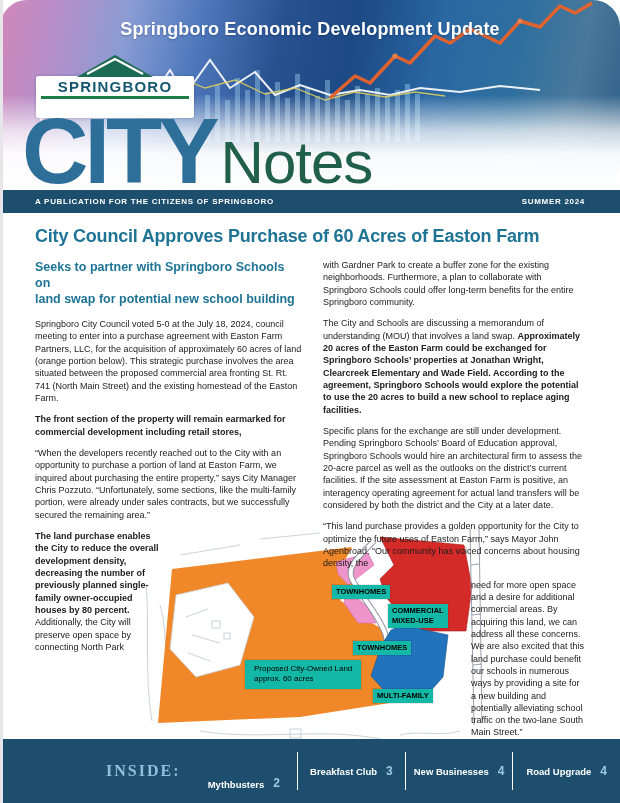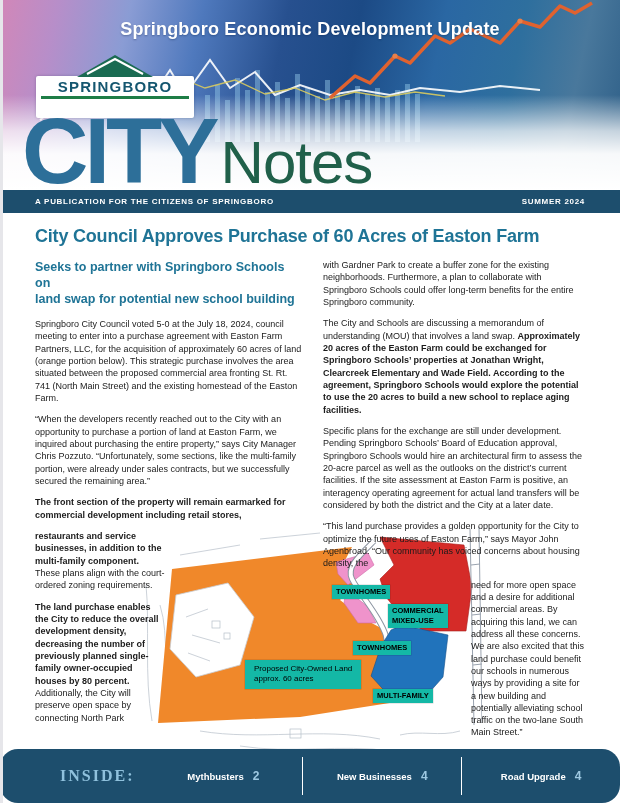--- a/index.html
+++ b/index.html
@@ -3,21 +3,21 @@
 <meta charset="utf-8">
 <style>
   html,body{margin:0;padding:0;background:#fff;}
   .page{position:relative;width:620px;height:803px;background:#fff;overflow:hidden;
         font-family:"Liberation Sans",sans-serif;}
   .edge{position:absolute;left:0;top:0;bottom:0;width:3px;background:#e6e6ea;z-index:60;}
 
   
   .header{position:relative;height:190px;
     background:linear-gradient(102deg,#d287b8 0%,#b78ec9 9%,#8a9cd4 20%,#4f79bd 31%,
-               #27508f 44%,#1c4a85 55%,#2a67a3 68%,#2e6f9e 80%,#49789c 90%,#2c5d86 100%);}
+               #27508f 44%,#1c4a85 55%,#2a67a3 68%,#2e6f9e 80%,#49789c 90%,#2c5d86 100%);border-radius:27px;}
   .hchart{position:absolute;inset:0;z-index:1;}
   .hfade{position:absolute;inset:0;z-index:2;
     background:linear-gradient(to bottom,rgba(255,255,255,0) 50%,rgba(255,255,255,.72) 69%,
                rgba(255,255,255,.96) 81%,#ffffff 100%);}
   .kicker{position:absolute;top:19px;left:0;right:0;text-align:center;z-index:3;
     color:#fff;font-size:18px;font-weight:bold;letter-spacing:.2px;
     text-shadow:0 1px 2px rgba(0,30,70,.35);}
   .logo{position:absolute;left:36px;top:55px;width:158px;z-index:3;text-align:center;}
   .logo-roof{line-height:0;margin-bottom:-1px;}
   .logo-box{background:#fff;border-radius:2px;padding:2px 5px 19px;box-shadow:0 0 3px rgba(0,20,50,.25);}
@@ -50,27 +50,27 @@
   .map-label{position:absolute;background:#14b8a6;color:#000;font-weight:bold;font-size:7.5px;
     line-height:1.3;padding:2px 4px;text-align:left;white-space:pre-line;
     box-shadow:0 0 0 .5px rgba(0,0,0,.18);margin-top:48px;}
   .lbl-townhomes-top{left:192px;top:12px;}
   .lbl-commercial{left:248px;top:31px;}
   .lbl-townhomes-mid{left:213px;top:68px;}
   .lbl-multifamily{left:233px;top:116px;}
   .lbl-proposed{left:105px;top:87px;font-weight:normal;font-size:8px;padding:4px 9px;}
 
   
-  .insidebar{position:absolute;left:0;right:0;bottom:0;height:54px;background:#1d4e6d;
-    display:flex;align-items:center;color:#fff;padding-left:60px;z-index:5;border-radius:18px;}
+  .insidebar{position:absolute;left:0;right:0;bottom:0;height:64px;background:#1d4e6d;
+    display:flex;align-items:center;color:#fff;padding-left:106px;z-index:5;}
   .inside-label{font-family:"Liberation Serif",serif;font-weight:bold;font-size:16px;
     color:#8fc1dd;letter-spacing:2px;margin-right:10px;}
   .inside-item{flex:1;display:flex;align-items:center;justify-content:center;gap:9px;
     height:38px;border-left:1px solid #fff;}
-  .inside-item:first-of-type{border-left:none;}
+  .inside-item:first-of-type{border-left:none;align-items:flex-end;}
   .item-title{font-size:9.5px;font-weight:bold;}
   .item-page{font-size:12px;font-weight:bold;color:#9ec9e2;}
 </style>
 </head>
 <body>
 
 <div class="page">
   <div class="edge"></div>
 
   <div class="header">
@@ -134,24 +134,23 @@
   </div>
 
   <div class="article">
     <div class="headline">City Council Approves Purchase of 60 Acres of Easton Farm</div>
     <div class="cols">
 
       <div class="col-left">
         <div class="subhead">Seeks to partner with Springboro Schools on
 land swap for potential new school building</div>
         <p class="body-p">Springboro City Council voted 5-0 at the July 18, 2024, council meeting to enter into a purchase agreement with Easton Farm Partners, LLC, for the acquisition of approximately 60 acres of land (orange portion below). This strategic purchase involves the area situated between the proposed commercial area fronting St. Rt. 741 (North Main Street) and the existing homestead of the Easton Farm.</p>
+        <p class="body-p b">The front section of the property will remain earmarked for commercial development including retail stores,</p>
         <p class="body-p">“When the developers recently reached out to the City with an opportunity to purchase a portion of land at Easton Farm, we inquired about purchasing the entire property,” says City Manager Chris Pozzuto. “Unfortunately, some sections, like the multi-family portion, were already under sales contracts, but we successfully secured the remaining area.”</p>
-        <p class="body-p b">The front section of the property will remain earmarked for commercial development including retail stores,</p>
         <div class="narrow-left">
-          <p class="body-p"><span class="b">restaurants and service businesses, in addition to the multi-family component. </span><span>These plans align with the court-ordered zoning requirements.</span></p>
           <p class="body-p"><span class="b">The land purchase enables the City to reduce the overall development density, decreasing the number of previously planned single-family owner-occupied houses by 80 percent. </span><span>Additionally, the City will preserve open space by connecting North Park</span></p>
         </div>
       </div>
 
       <div class="col-right">
         <p class="body-p">with Gardner Park to create a buffer zone for the existing neighborhoods. Furthermore, a plan to collaborate with Springboro Schools could offer long-term benefits for the entire Springboro community.</p>
         <p class="body-p"><span>The City and Schools are discussing a memorandum of understanding (MOU) that involves a land swap. </span><span class="b">Approximately 20 acres of the Easton Farm could be exchanged for Springboro Schools’ properties at Jonathan Wright, Clearcreek Elementary and Wade Field. According to the agreement, Springboro Schools would explore the potential to use the 20 acres to build a new school to replace aging facilities.</span></p>
         <p class="body-p">Specific plans for the exchange are still under development. Pending Springboro Schools’ Board of Education approval, Springboro Schools would hire an architectural firm to assess the 20-acre parcel as well as the outlooks on the district’s current facilities. If the site assessment at Easton Farm is positive, an interagency operating agreement for actual land transfers will be considered by both the district and the City at a later date.</p>
         <p class="body-p">“This land purchase provides a golden opportunity for the City to optimize the future uses of Easton Farm,” says Mayor John Agenbroad. “Our community has voiced concerns about housing density, the</p>
         <div class="narrow-right">
@@ -213,20 +212,24 @@
 approx. 60 acres</div>
   </div>
 
   <div class="insidebar">
     <span class="inside-label">INSIDE:</span>
     <div class="inside-item">
       <span class="item-title">Mythbusters</span>
       <span class="item-page">2</span>
     </div>
     <div class="inside-item">
+      <span class="item-title">Breakfast Club</span>
+      <span class="item-page">3</span>
+    </div>
+    <div class="inside-item">
       <span class="item-title">New Businesses</span>
       <span class="item-page">4</span>
     </div>
     <div class="inside-item">
       <span class="item-title">Road Upgrade</span>
       <span class="item-page">4</span>
     </div>
   </div>
 </div>
 

